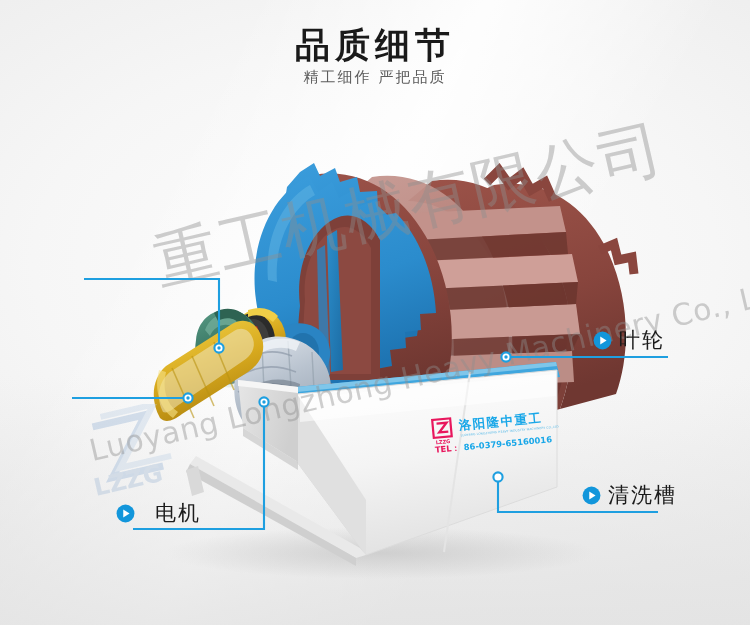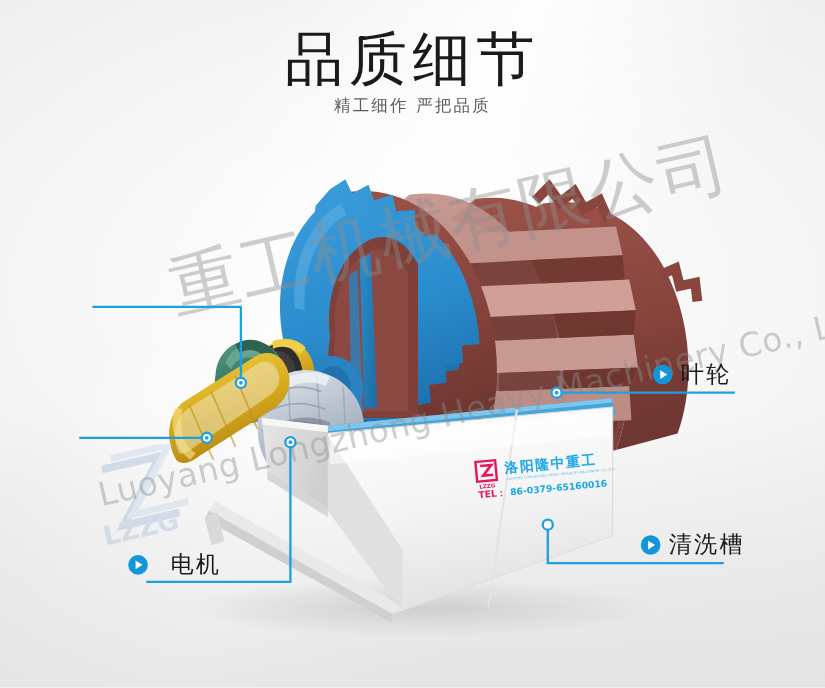--- a/index.html
+++ b/index.html
@@ -22,21 +22,21 @@
   }
   .page:after{
     content:"";position:absolute;left:0;bottom:0;width:100%;height:40%;
     background:linear-gradient(to top, rgba(225,225,225,.75), rgba(225,225,225,0));
     pointer-events:none;
   }
 
   
   .header{position:absolute;left:0;top:26px;width:100%;text-align:center;z-index:40;}
   .title{
-    font-size:53px;font-weight:normal;color:#1a1a1a;letter-spacing:5px;
+    font-size:35px;font-weight:bold;color:#1a1a1a;letter-spacing:5px;
     line-height:1.1;margin:0;
   }
   .subtitle{
     margin-top:3px;font-size:15px;color:#5c5c5c;letter-spacing:2px;
   }
 
   
   .machine{position:absolute;left:0;top:0;width:750px;height:625px;z-index:10;}
 
   

